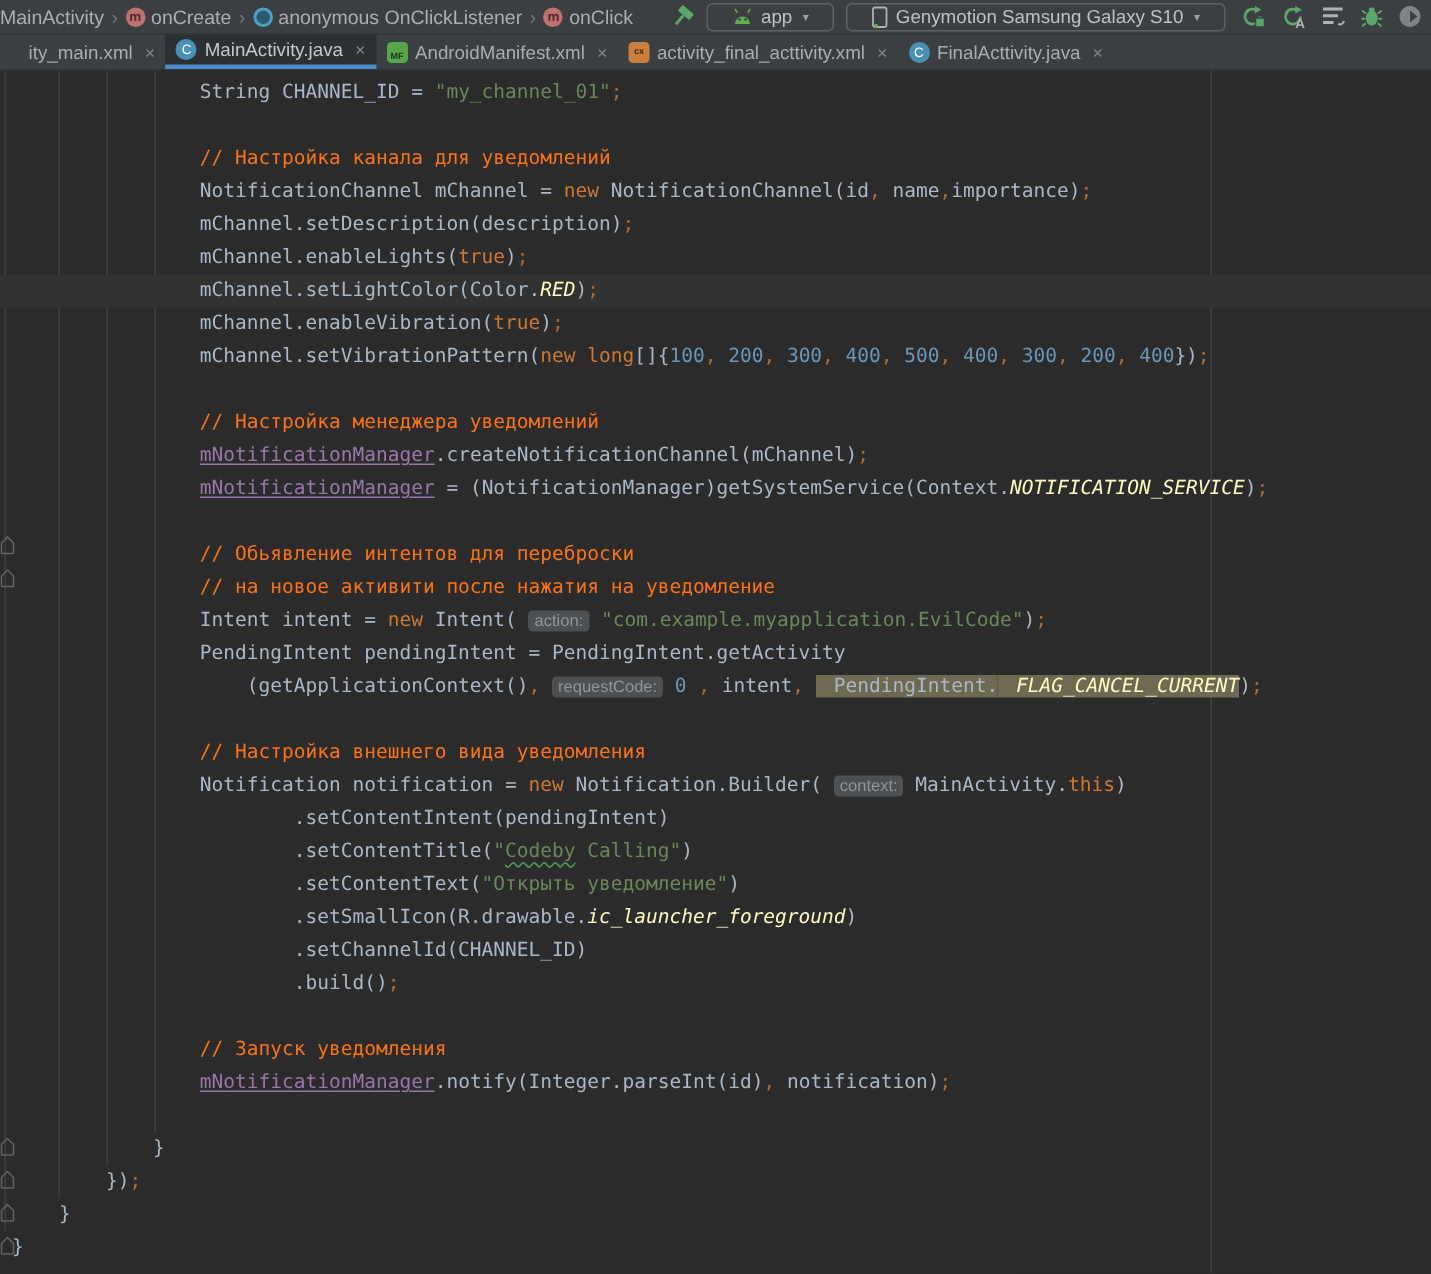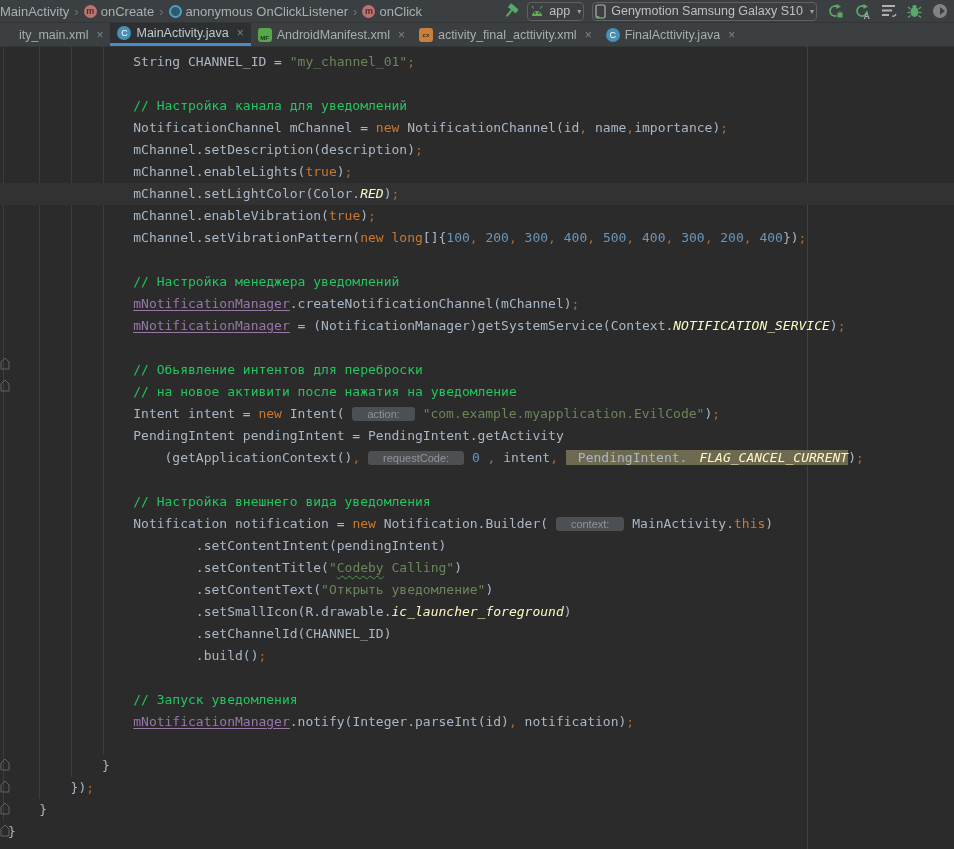--- a/index.html
+++ b/index.html
@@ -13,21 +13,21 @@
   .breadcrumbs { display:flex; align-items:center; gap:4px; color:#a9afb2;
                  font-size:13px; white-space:nowrap; }
   .bc-item { display:flex; align-items:center; gap:4px; cursor:pointer; }
   .bc-sep { color:#70767a; font-size:13px; margin:0 1px; }
   .ic-circle { width:13px; height:13px; border-radius:50%; display:inline-flex;
                align-items:center; justify-content:center; font-size:9px; font-weight:bold; }
   .ic-method { background:#bf7170; color:#4a2f2f; }
   .ic-anon { background:#2d5a6e; border:2px solid #4ba0c4; width:13px; height:13px; }
   .tb-spacer { flex:1; }
   .dd { display:flex; align-items:center; gap:5px; border:1px solid #5e6162;
-        border-radius:4px; height:19px; padding:0 2px; margin-left:8px;
+        border-radius:4px; height:19px; padding:0 16px; margin-left:8px;
         color:#bdc1c3; font-size:12.5px; cursor:pointer; white-space:nowrap; }
   .caret { font-size:8px; color:#9da0a2; margin-left:2px; }
   .tb-icons { display:flex; align-items:center; gap:10px; margin-left:10px; margin-right:2px; }
   .tb-icons svg, .hammer svg { display:block; cursor:pointer; }
   .hammer { margin-left:10px; }
 
   
   .tabbar { height:24px; background:#3c3f41; display:flex; align-items:stretch;
             border-bottom:1px solid #323637;padding-left:12px; }
   .tab { display:flex; align-items:center; gap:5px; padding:0 7px; font-size:12.5px;
@@ -46,32 +46,32 @@
   .editor { position:relative; height:802px; background:#2b2b2b; overflow:hidden;
             font-family:"DejaVu Sans Mono", monospace; font-size:13px; }
   .vguide { position:absolute; top:0; width:1px; background:#3b3e40; z-index:1; }
   .marginline { position:absolute; top:0; bottom:0; left:807px; width:1px; background:#3f4244; z-index:1; }
   .lines { position:relative; z-index:2; padding-top:4px; }
   .line { height:22px; line-height:22px; white-space:pre; padding-left:8px;
           color:#a9b7c6; }
   .line.cur { background:#323232; }
   .line span.k  { color:#cc7832; }
   .line span.s  { color:#6a8759; }
-  .line span.c  { color:#22c55e; }
+  .line span.c  { color:#f97316; }
   .line span.n  { color:#6897bb; }
   .line span.p  { color:#b0692f; }
   .line span.f  { color:#9876aa; text-decoration:underline; text-underline-offset:2px; }
   .line span.sc { color:#fef9c3; font-style:italic; }
   .line span.sm { }
   .line span.hl { background:#6e6a52;padding-left:12px; }
   .line span.err { text-decoration-line:underline; text-decoration-style:wavy;
                    text-decoration-color:#559456; text-decoration-thickness:1px;
                    text-underline-offset:3px; }
   .line span.chip { background:#4c5052; color:#909499; border-radius:3px;
-                    padding:1px 15px; font-size:11px;
+                    padding:1px 4px; font-size:11px;
                     font-family:"Liberation Sans", sans-serif; }
   .fold { position:absolute; z-index:3; cursor:pointer; }
 </style>
 </head>
 <body>
 
 <div class="app">
 
   <div class="toolbar">
     <div class="breadcrumbs">

